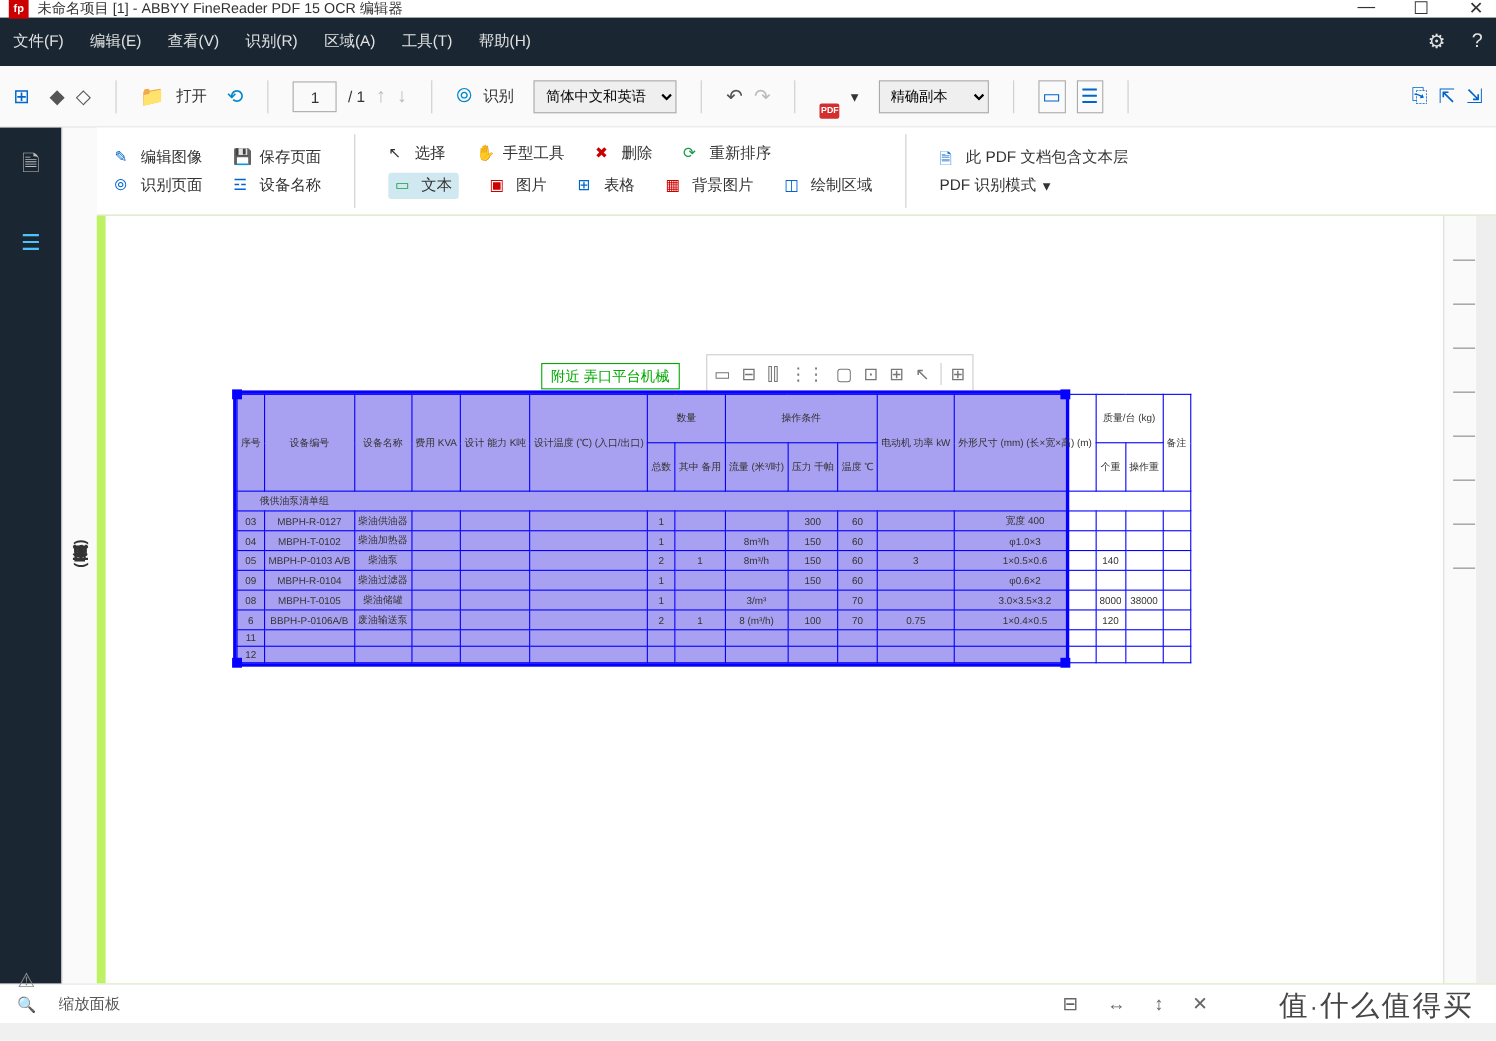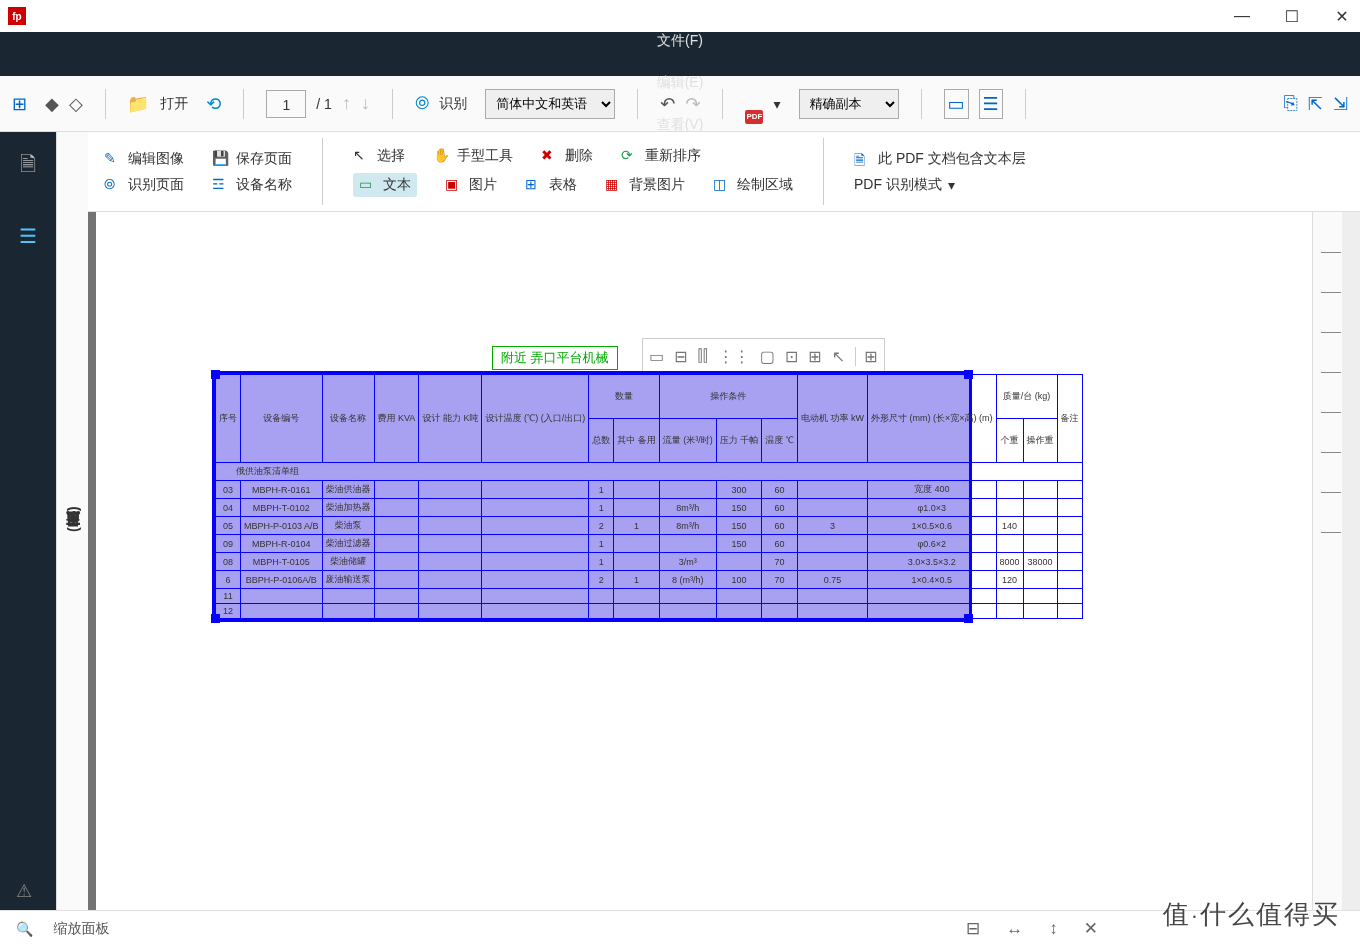--- a/index.html
+++ b/index.html
@@ -1,22 +1,22 @@
 <!DOCTYPE html>
 <html><head>
 <meta charset="utf-8">
 <style>
 * { margin:0; padding:0; box-sizing:border-box; font-family:"Microsoft YaHei","Segoe UI",sans-serif; }
 body { width:1360px; height:946px; background:#f0f0f0; overflow:hidden; position:relative; }
-.titlebar { height:32px; background:#fff; display:flex; align-items:center; padding:0 8px; }
+.titlebar { height:16px; background:#fff; display:flex; align-items:center; padding:0 8px; }
 .titlebar .app-icon { width:18px; height:18px; background:#c00; color:#fff; font-size:10px; display:flex; align-items:center; justify-content:center; margin-right:8px; font-weight:bold; }
 .titlebar .title { font-size:13px; color:#333; }
 .titlebar .win-btns { margin-left:auto; display:flex; gap:30px; }
 .titlebar .win-btn { width:20px; font-size:16px; text-align:center; color:#333; }
-.menubar { height:44px; background:#1a2733; display:flex; align-items:center; padding:0 12px; color:#e0e0e0; font-size:14px; gap:24px;flex-direction:column; }
+.menubar { height:44px; background:#1a2733; display:flex; align-items:center; padding:0 12px; color:#e0e0e0; font-size:14px; gap:24px; }
 .menubar .mitem { cursor:pointer; }
 .menubar .right-icons { margin-left:auto; display:flex; gap:24px; font-size:18px; }
 .toolbar1 { height:56px; background:#fafafa; border-bottom:1px solid #ddd; display:flex; align-items:center; padding:0 12px; gap:18px; font-size:14px; color:#333; }
 .toolbar1 .tgroup { display:flex; align-items:center; gap:10px; }
 .toolbar1 .pagenum { width:40px; height:28px; border:1px solid #aaa; text-align:center; line-height:28px; }
 .toolbar1 .sep { width:1px; height:30px; background:#ccc; margin:0 4px; }
 .toolbar1 select { height:30px; border:1px solid #aaa; padding:0 6px; font-size:13px; }
 .toolbar1 .icon { font-size:18px; color:#555; }
 .body { display:flex; height:calc(946px - 32px - 44px - 56px - 36px); }
 .leftbar { width:56px; background:#1a2733; display:flex; flex-direction:column; align-items:center; padding-top:18px; gap:40px; color:#bbb; font-size:20px; }
@@ -26,21 +26,21 @@
 .tcol { display:flex; flex-direction:column; gap:8px; }
 .trow { display:flex; gap:28px; }
 .tbtn { display:flex; align-items:center; gap:6px; white-space:nowrap; cursor:pointer; }
 .tbtn .ic { width:18px; height:18px; display:inline-block; }
 .tbtn.active { background:#d0e8f0; padding:3px 6px; border-radius:3px; }
 .tbtn.green .ic { color:#1a9c4a; }
 .tbtn.red .ic { color:#c00; }
 .tbtn.blue .ic { color:#0066cc; }
 .tbtn.orange .ic { color:#d97f00; }
 .vsep { width:1px; background:#ccc; align-self:stretch; margin:4px 0; }
-.canvas-area { flex:1; background:#737373; display:flex; position:relative; overflow:hidden; }
+.canvas-area { flex:1; background:#bef264; display:flex; position:relative; overflow:hidden; }
 .canvas { flex:1; background:#fff; margin:0 0 0 8px; position:relative; padding:16px; overflow:auto; }
 .page { width:960px; height:640px; margin:0; position:relative; }
 .table-label { position:absolute; top:118px; left:380px; color:#0a0; background:#fff; border:1px solid #0a0; padding:2px 8px; font-size:13px; }
 .float-tb { position:absolute; top:110px; left:530px; height:36px; background:#fff; border:1px solid #ccc; display:flex; align-items:center; padding:0 6px; gap:10px; font-size:16px; color:#777; }
 .tbl-sel { position:absolute; top:143px; left:100px; width:760px; background:#a8a0f0; border:3px solid #0500ff; }
 .tbl { width:100%; border-collapse:collapse; font-size:9px; color:#333; }
 .tbl td,.tbl th { border:1px solid #0500ff; padding:2px 3px; text-align:center; overflow:hidden; white-space:nowrap; }
 .tbl .hdr { font-size:9px; height:44px; }
 .handle { position:absolute; width:9px; height:9px; background:#0500ff; }
 .h-tl{top:-4px;left:-4px}.h-tr{top:-4px;right:-4px}.h-bl{bottom:-4px;left:-4px}.h-br{bottom:-4px;right:-4px}
@@ -53,20 +53,21 @@
 .watermark { position:absolute; right:20px; bottom:14px; font-size:26px; font-weight:normal; color:#333; opacity:0.9; pointer-events:none; letter-spacing:2px; }
 .watermark .sm { font-size:22px; }
 .alert-icon { position:absolute; left:16px; bottom:44px; color:#888; font-size:18px; }
 .pdf-icon { width:18px; height:14px; background:#d32f2f; color:#fff; font-size:8px; display:inline-flex; align-items:center; justify-content:center; border-radius:2px; font-weight:bold;margin-top:26px; }
 </style>
 </head>
 <body>
 
 <div class="titlebar">
   <div class="app-icon">fp</div>
+  <div class="title">未命名项目 [1] - ABBYY FineReader PDF 15 OCR 编辑器</div>
   <div class="win-btns">
     <div class="win-btn">—</div>
     <div class="win-btn">☐</div>
     <div class="win-btn">✕</div>
   </div>
 </div>
 
 <div class="menubar">
   <span class="mitem">文件(F)</span>
   <span class="mitem">编辑(E)</span>
@@ -263,21 +264,21 @@
                 <td>个重</td>
                     <td>操作重</td>
               </tr>
               <tr>
                     <td colspan="16" style="text-align:left;padding-left:20px">俄供油泵清单组</td>
                   </tr>
               </tbody>
                 <tbody id="tbody">
                   <tr>
                     <td>03</td>
-                    <td>MBPH-R-0161</td>
+                    <td>MBPH-R-0127</td>
                     <td>柴油供油器</td>
                     <td></td>
                     <td></td>
                     <td></td>
                     <td>1</td>
                     <td></td>
                     <td></td>
                     <td>300</td>
                     <td>60</td>
                     <td></td>

